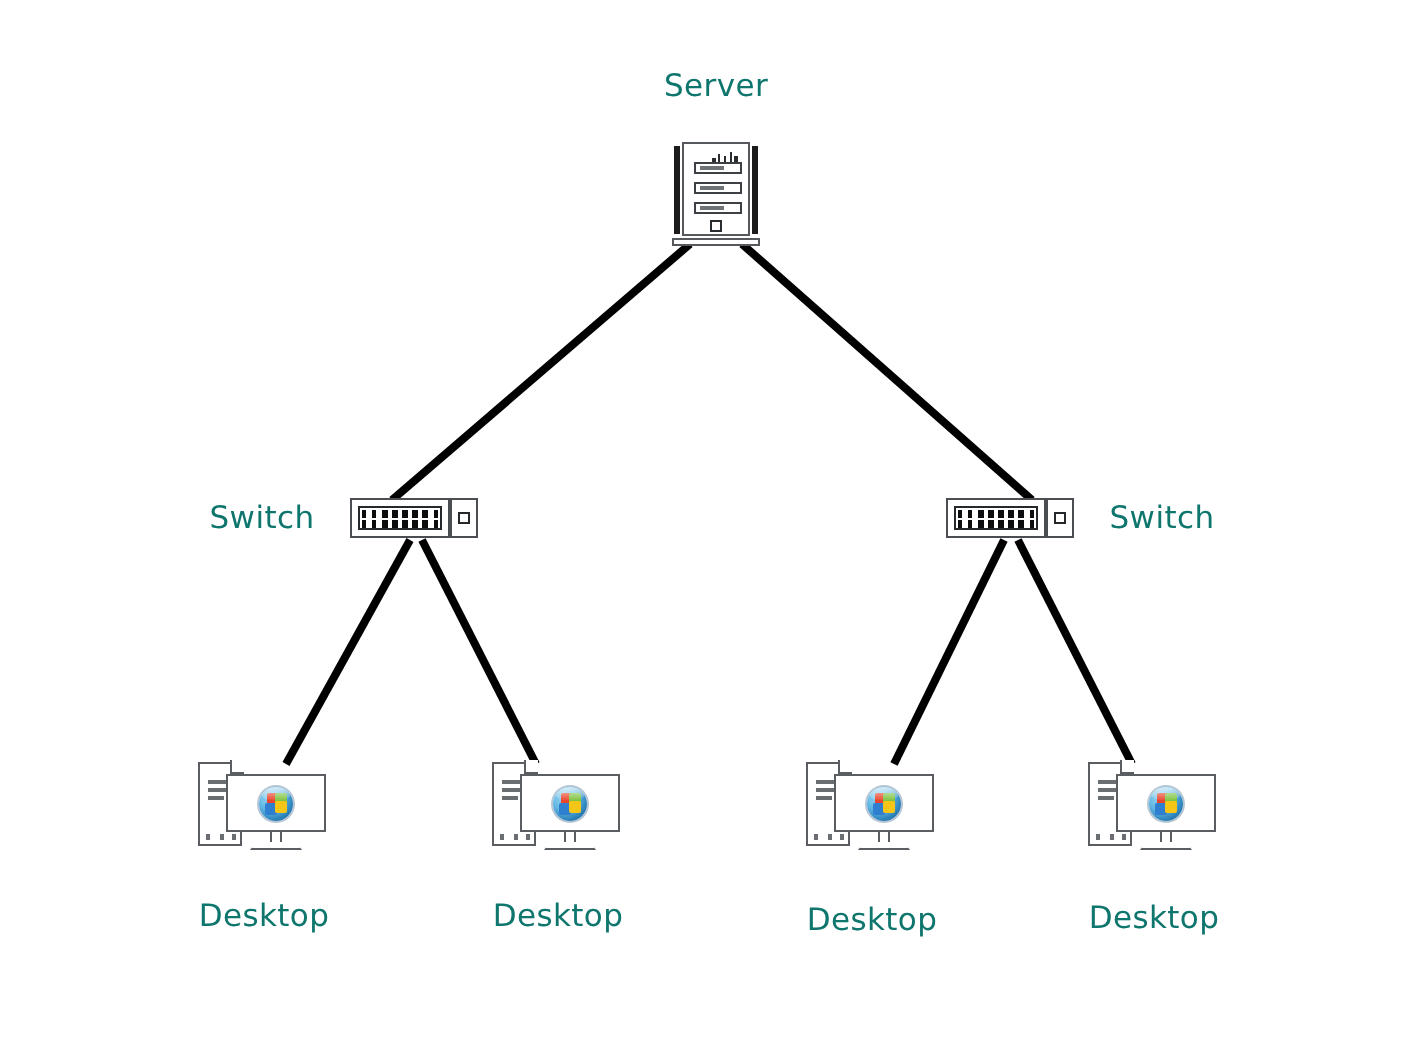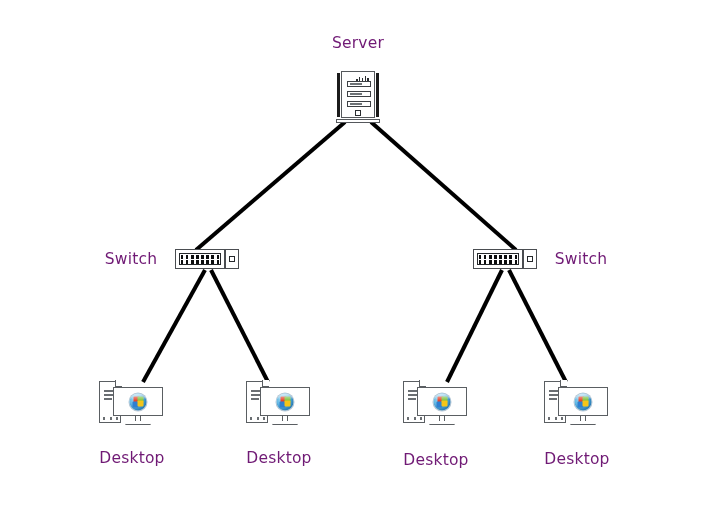--- a/index.html
+++ b/index.html
@@ -22,21 +22,21 @@
     width: 708px;
     height: 520px;
   }
   .node {
     position: absolute;
     transform: translate(-50%, -50%);
   }
   .label {
     position: absolute;
     transform: translate(-50%, -50%);
-    color: #701a75;
+    color: #0f766e;
     font-size: 15.5px;
     font-weight: 400;
     white-space: nowrap;
     letter-spacing: 0.2px;
   }
   
   .server-icon {
     position: relative;
     width: 44px;
     height: 52px;

